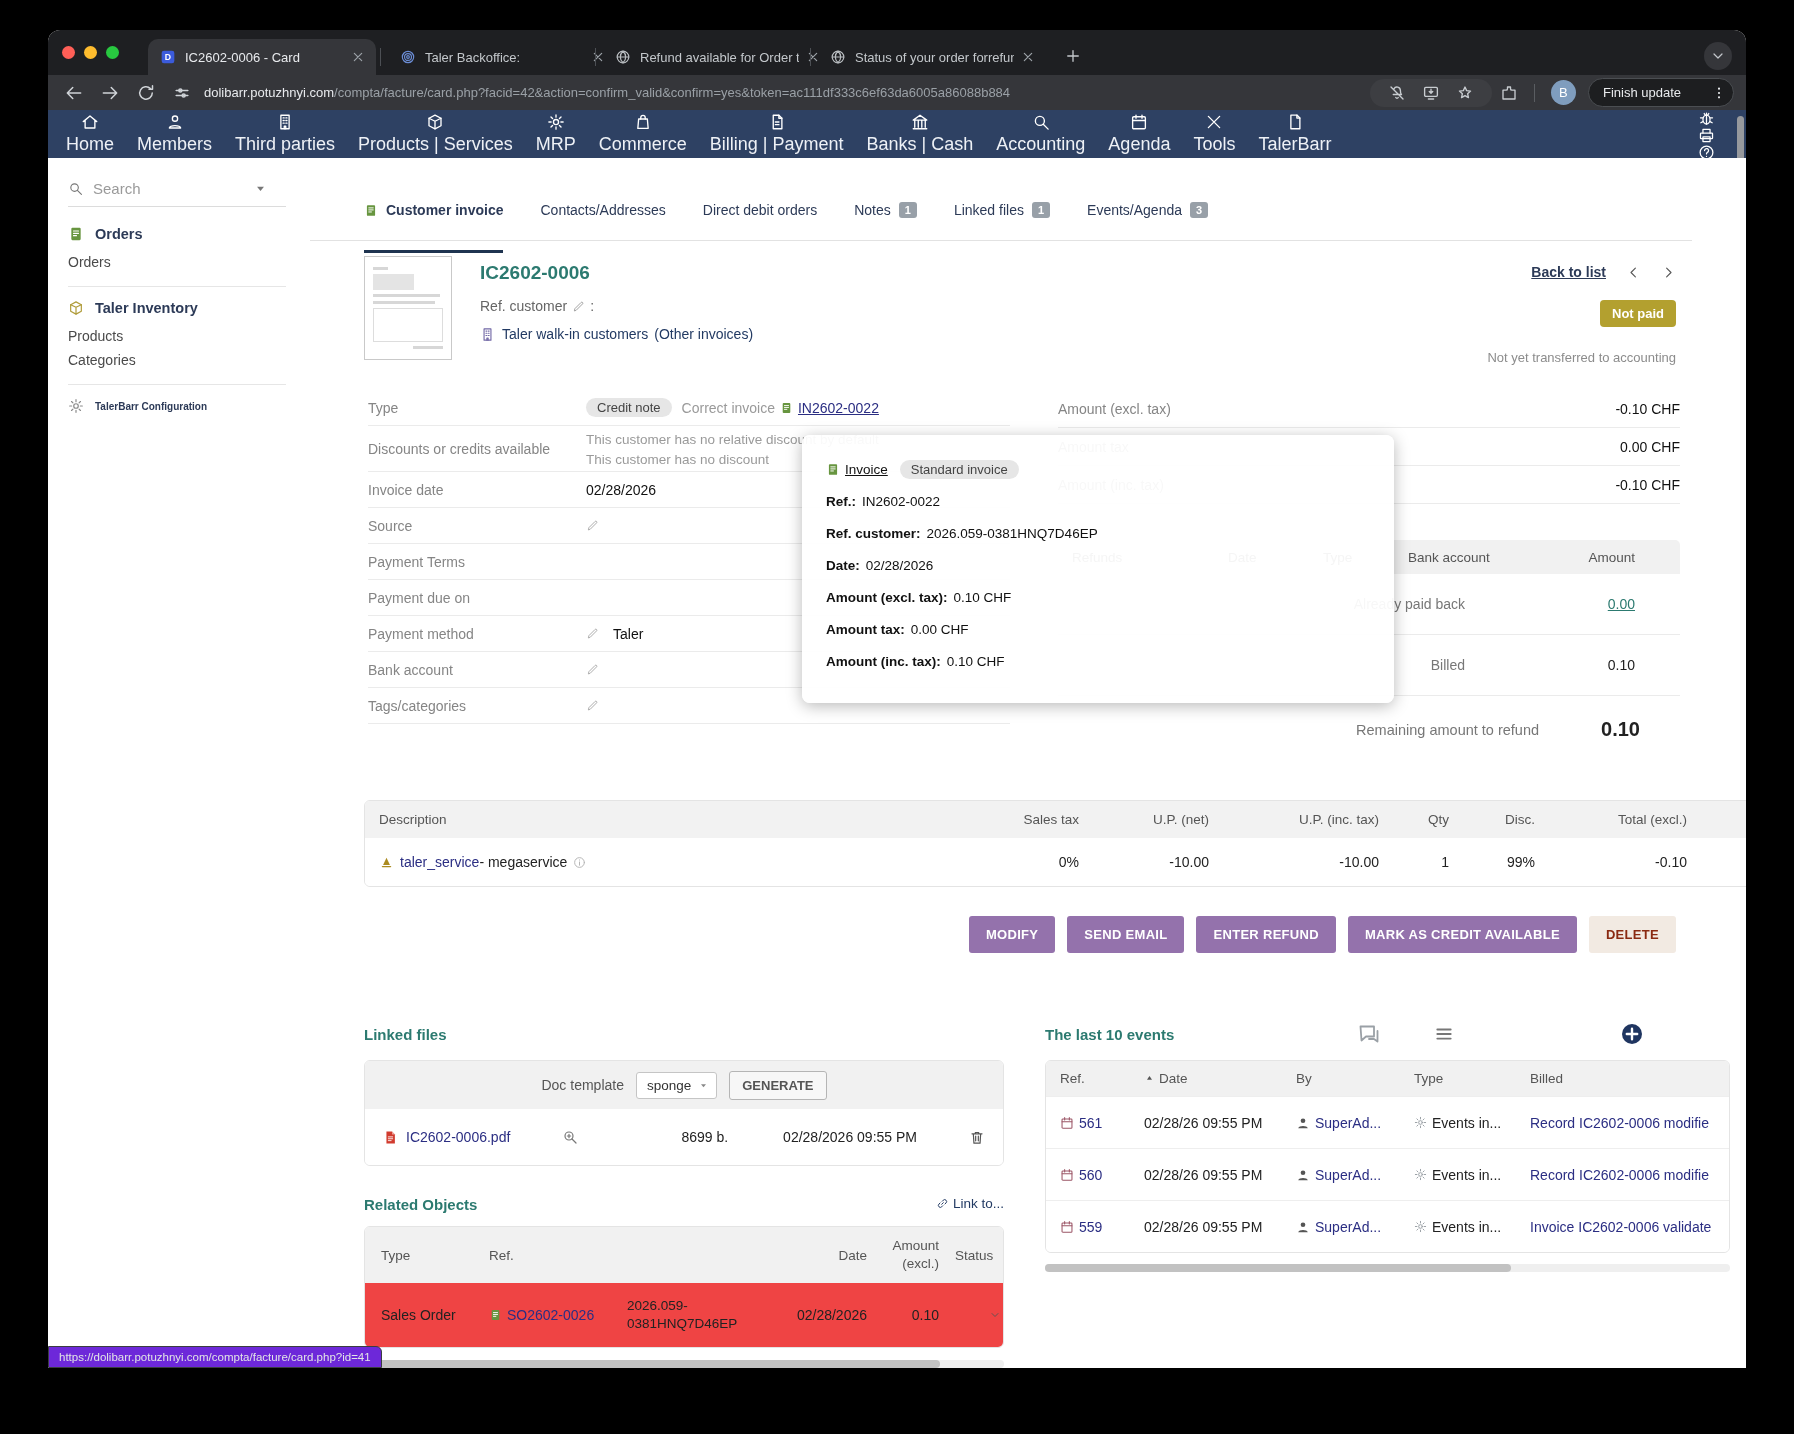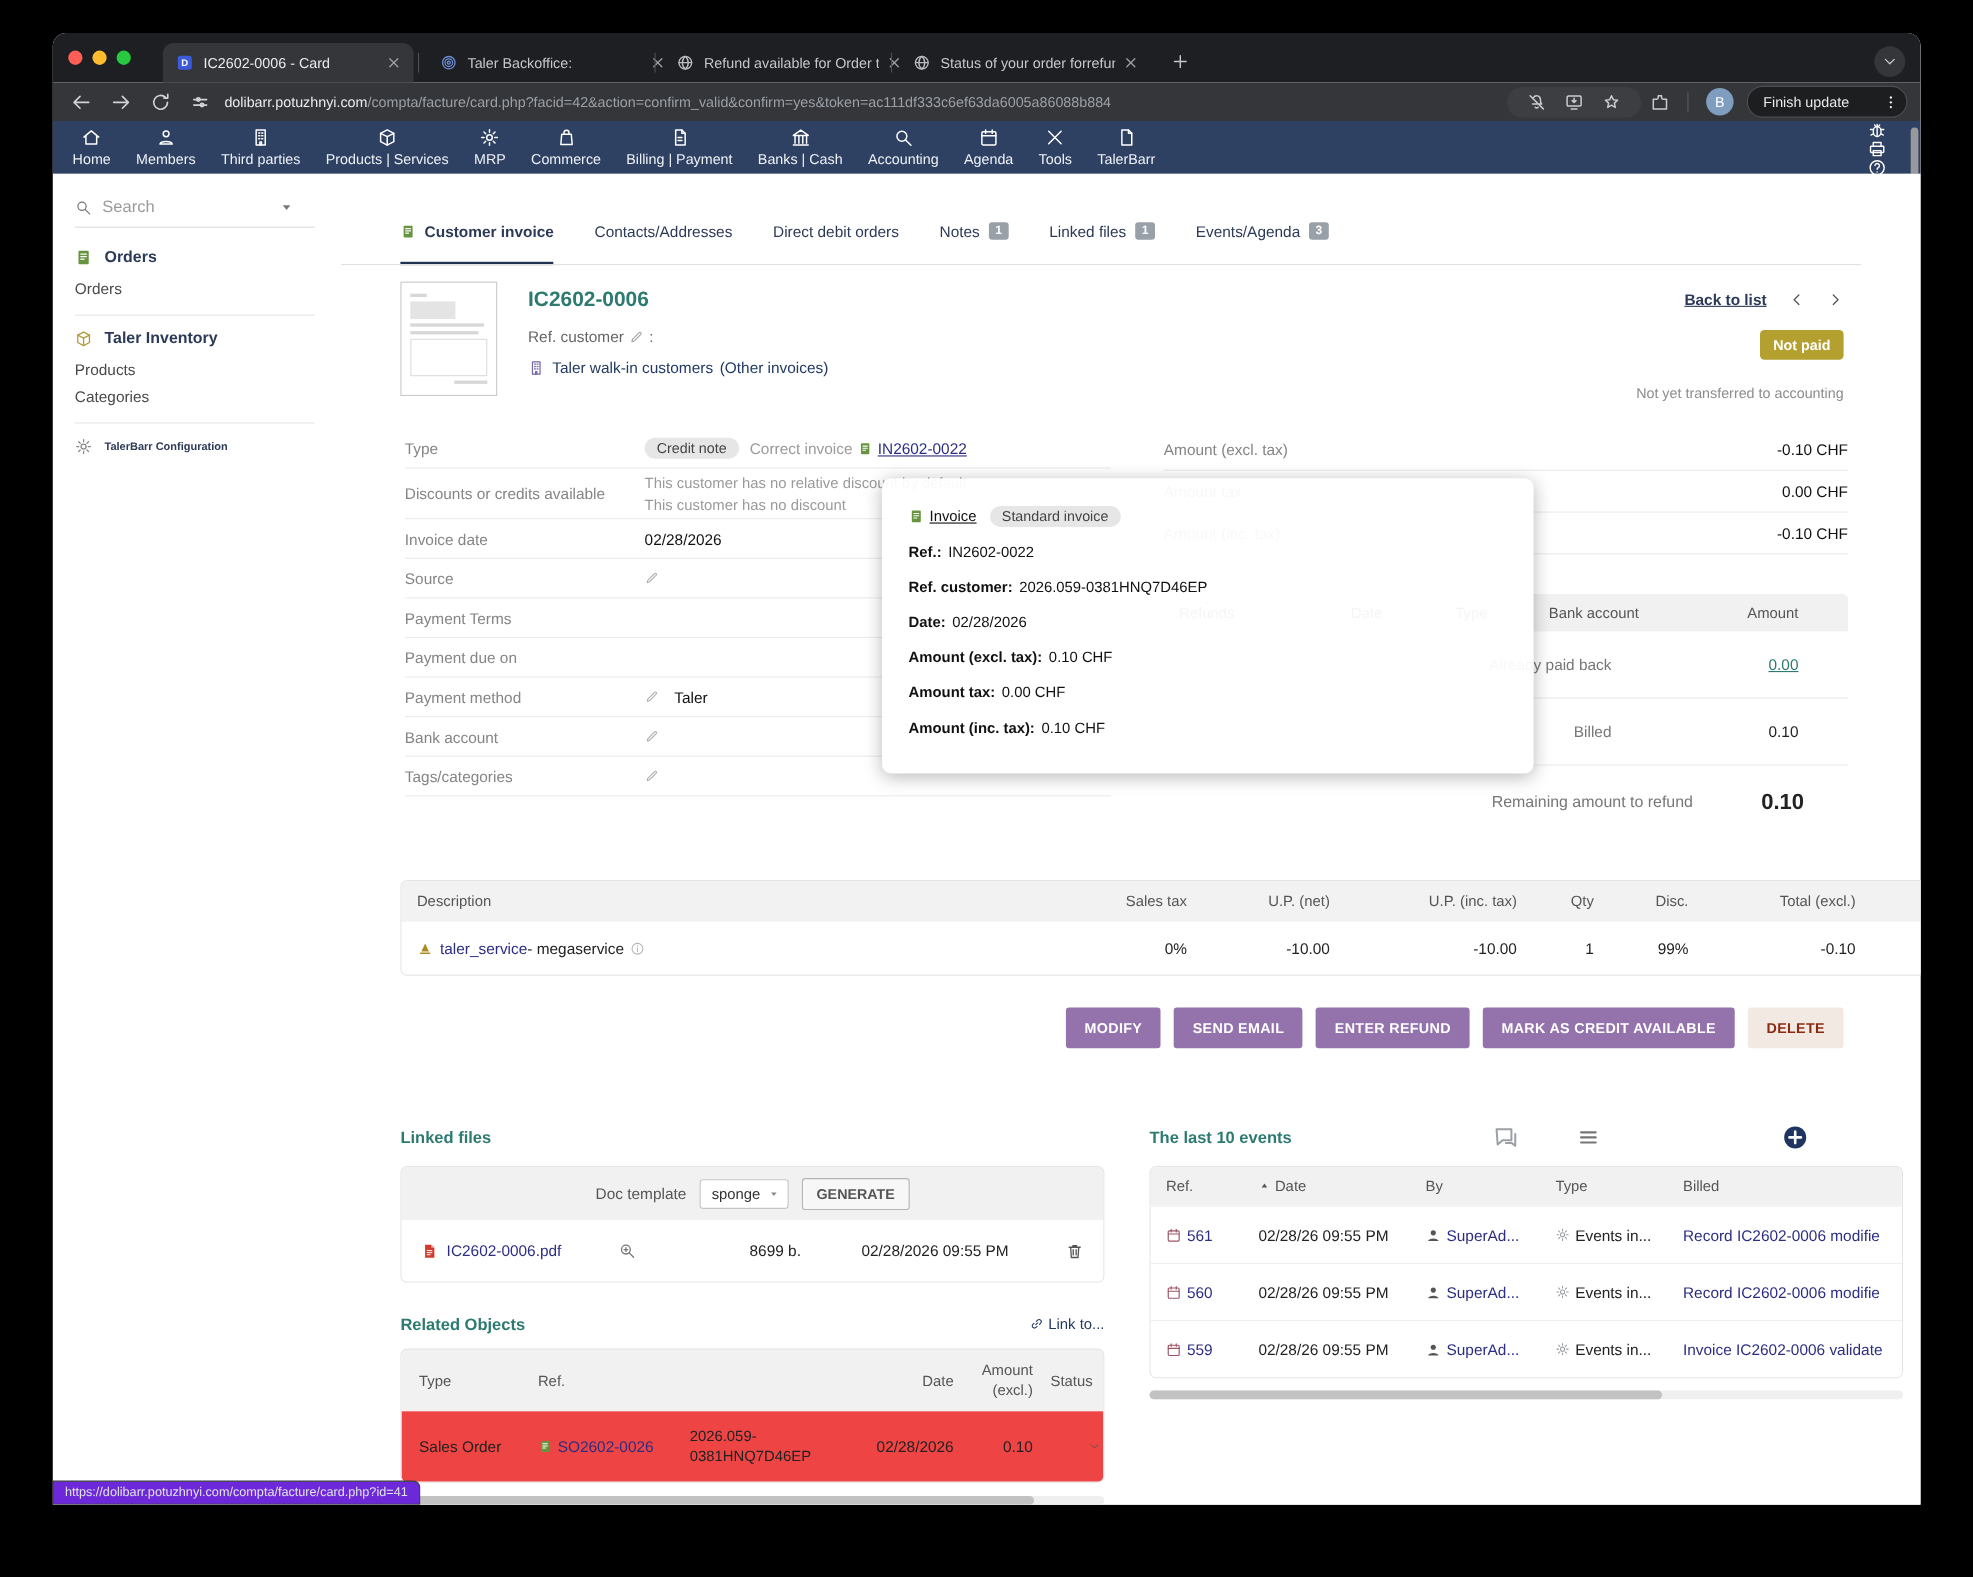--- a/index.html
+++ b/index.html
@@ -42,21 +42,21 @@
   .avatarB { width:25px; height:25px; border-radius:50%; background:#7f9dbe; color:#fff; font-size:13px;
              display:flex; align-items:center; justify-content:center; margin:0 8px; }
   .update-pill { display:flex; align-items:center; background:#1d1e20; border:1px solid #4b4e52;
                  color:#e8eaed; font-size:13px; border-radius:15px; height:29px; padding:0 6px 0 14px; margin-left:4px;gap:24px; }
   .update-pill .ic { width:16px; height:16px; color:#e8eaed; margin-left:6px; }
 
   
   .appnav { position:absolute; left:0; top:80px; right:0; height:48px; background:#2e4163;
             display:flex; align-items:center; padding-left:18px; }
   .appnav-item { display:flex; flex-direction:column; align-items:center; color:#eef1f6;
-                 font-size:13px; margin-right:23px; white-space:nowrap; }
+                 font-size:18px; margin-right:23px; white-space:nowrap; }
   .appnav-item .ic { width:18px; height:18px; margin-bottom:3px; color:#fff; }
   .appnav-right { position:absolute; right:22px; top:0; height:40px; display:flex; align-items:center; color:#fff;flex-direction:column; }
   .appnav-right .ic { width:17px; height:17px; margin-left:12px; color:#fff; }
   .version { font-size:13px; margin-left:10px; color:#e8ecf2; }
   .user-avatar { width:26px; height:26px; border-radius:50%; background:#8d97a5; color:#d9dee5;
                  margin-left:14px; padding:3px; border:1px solid #b5bcc6; }
   .username { font-size:13.5px; margin-left:7px; }
   .appnav-right .chev { width:13px; height:13px; margin-left:4px; }
 
   
@@ -79,21 +79,21 @@
   .side-h .ic { width:16px; height:16px; margin-right:11px; }
   .side-link { position:absolute; left:20px; font-size:14px; color:#4a4a4a; }
   .side-hr { position:absolute; left:20px; width:218px; border-top:1px solid #e6e6e6; }
 
   
   .main { position:absolute; left:262px; top:0; right:0; bottom:0; font-size:14px; color:#222; }
 
   
   .tabs { position:absolute; left:54px; top:44px; display:flex; align-items:flex-start; height:38px; }
   .dtab { display:flex; align-items:center; margin-right:37px; font-size:14px; color:#2c3a57;
-          padding-bottom:20px; white-space:nowrap; }
+          padding-bottom:32px; white-space:nowrap; }
   .dtab.active { font-weight:bold; border-bottom:3px solid #1f3450; }
   .dtab .ic { width:14px; height:15px; margin-right:8px; color:#67953f; }
   .badge { background:#98a0a8; color:#fff; font-size:11px; font-weight:bold; border-radius:3px;
            padding:2px 6px; margin-left:8px; }
   .tab-hairline { position:absolute; left:0; right:54px; top:82px; border-top:1px solid #e2e2e2; }
 
   
   .thumb { position:absolute; left:54px; top:98px; width:88px; height:104px; border:1px solid #c9c9c9;
            background:#fff; padding:6px; }
   .thumb .bar { background:#d7d7d7; height:3px; margin:4px 2px; }

